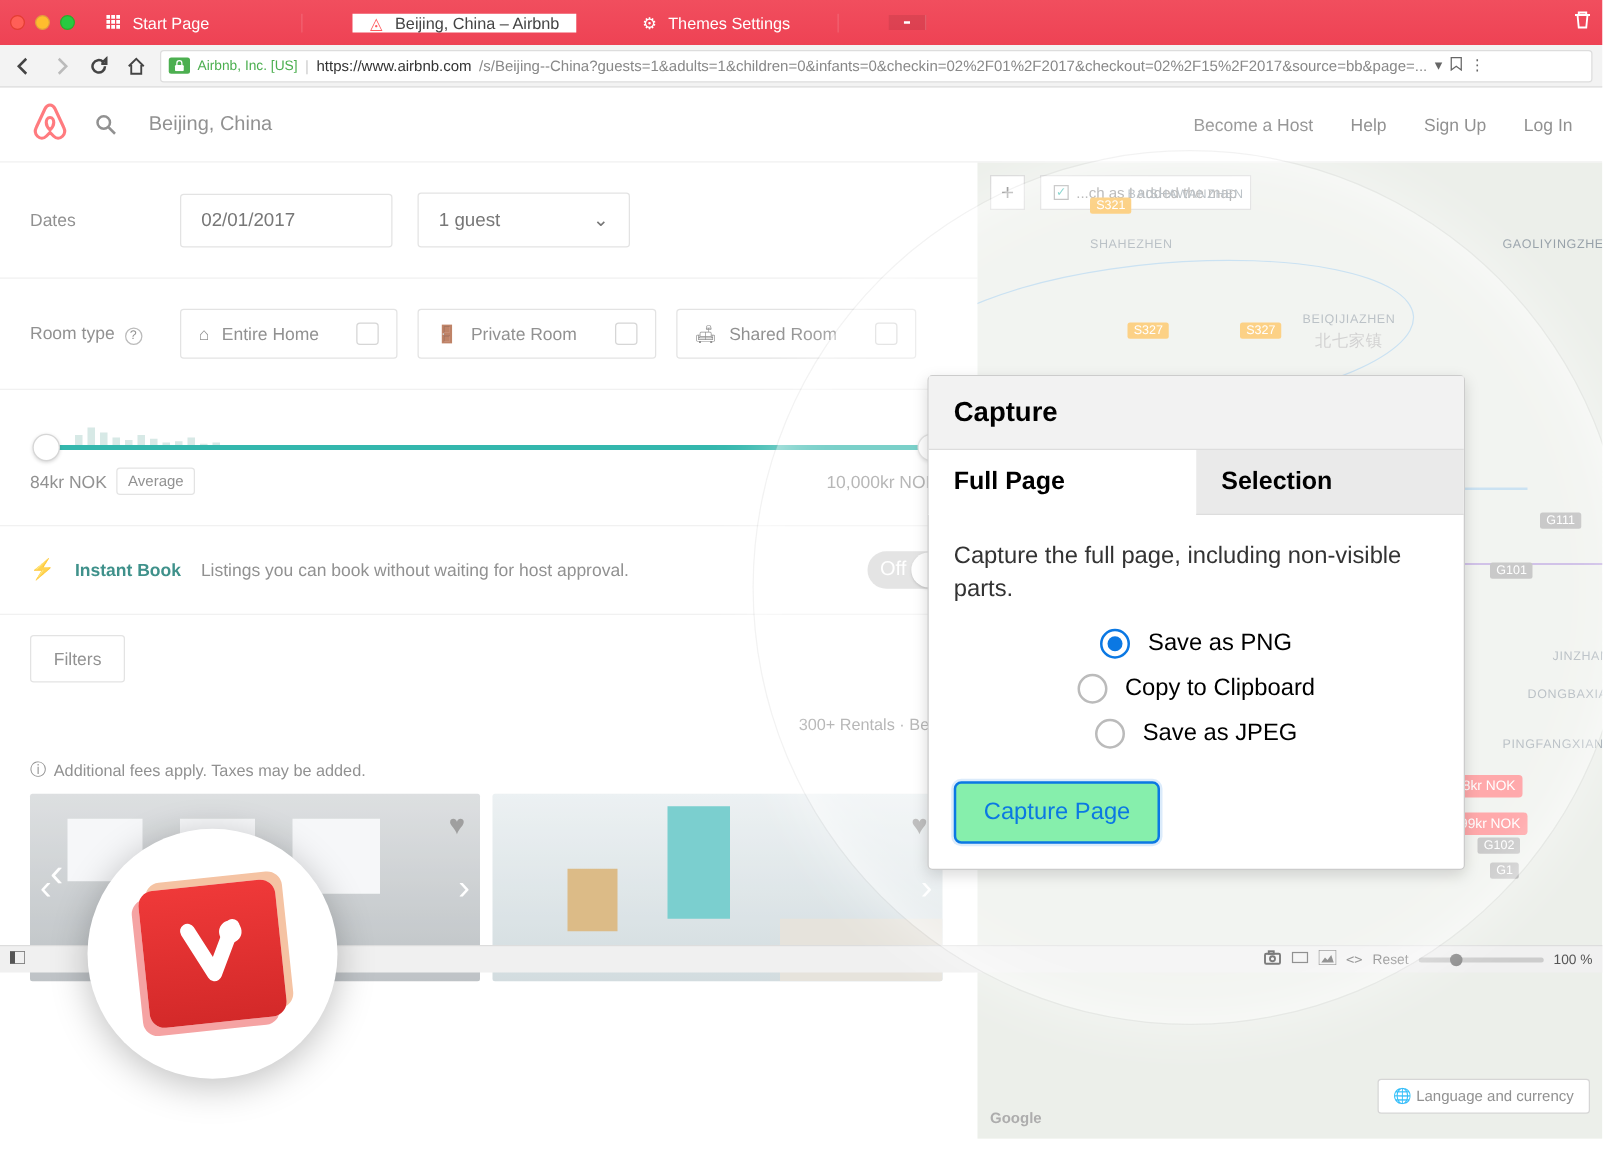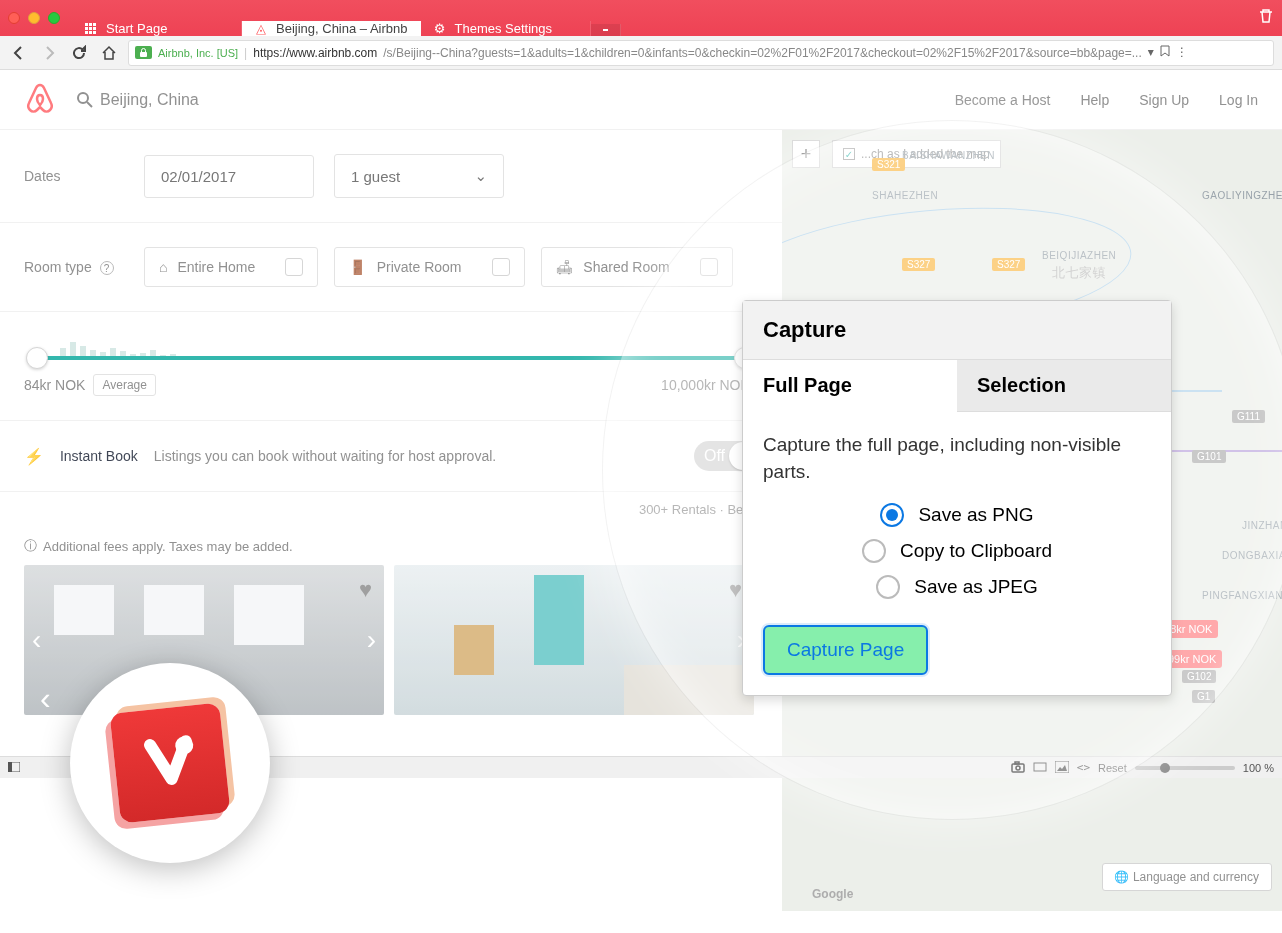--- a/index.html
+++ b/index.html
@@ -5,42 +5,42 @@
 * { box-sizing: border-box; margin: 0; padding: 0; }
 body { font-family: -apple-system, BlinkMacSystemFont, "Segoe UI", Helvetica, Arial, sans-serif; background: #fff; width: 1282px; height: 933px; position: relative; overflow: hidden; }
 
 
 .titlebar { height: 36px; background: linear-gradient(#f14e5e, #ee4254); display: flex; align-items: center; padding: 0 8px; }
 .traffic-lights { display: flex; gap: 8px; margin-right: 12px; }
 .tl { width: 12px; height: 12px; border-radius: 50%; }
 .tl-red { background: #ff5f57; border: 1px solid #e33e32; }
 .tl-yellow { background: #ffbd2e; border: 1px solid #e09e3e; }
 .tl-green { background: #28c940; border: 1px solid #2bac2b; }
-.tabs { display: flex; height: 100%; align-items: flex-end; }
+.tabs { display: flex; height: 100%; align-items: center; gap: 40px; }
 .tab { display: flex; align-items: center; padding: 0 12px; gap: 8px; font-size: 13px; color: #fff; min-width: 170px; border-right: 1px solid rgba(255,255,255,0.15); }
 .tab.active { background: #fff; color: #444; }
 .tab-icon { width: 14px; height: 14px; display: flex; align-items: center; justify-content: center; }
 .trash-icon { margin-left: auto; color: rgba(255,255,255,0.9); }
 .new-tab-btn { width: 26px; display: flex; align-items: center; justify-content: center; background: rgba(0,0,0,0.08); }
 
 .toolbar { height: 34px; background: #f3f3f3; border-bottom: 1px solid #ddd; display: flex; align-items: center; padding: 0 8px; gap: 8px; }
 .nav-btn { width: 22px; height: 22px; display: flex; align-items: center; justify-content: center; color: #555; }
 .nav-btn.disabled { color: #bbb; }
 .addrbar { flex: 1; display: flex; align-items: center; background: #fff; border: 1px solid #ddd; border-radius: 3px; height: 26px; padding: 0 6px; font-size: 12px; gap: 6px; }
 .ssl-badge { background: #4caf50; color: #fff; padding: 2px 4px; border-radius: 2px; display: flex; align-items: center; gap: 3px; font-size: 11px; }
 .ssl-company { color: #4caf50; font-size: 11px; }
 .url-host { color: #333; }
 .url-path { color: #888; white-space: nowrap; overflow: hidden; }
 .addr-right { display: flex; gap: 6px; color: #666; }
 
 
 .page { position: relative; height: calc(100% - 36px - 34px - 22px); overflow: hidden; }
 .airbnb-header { height: 60px; border-bottom: 1px solid #eee; display: flex; align-items: center; padding: 0 24px; }
 .airbnb-logo { color: #ff5a5f; margin-right: 20px; }
-.airbnb-search { flex: 1; display: flex; align-items: center; gap: 6px; color: #767676; }
+.airbnb-search { flex: 1; display: flex; align-items: center; gap: 25px; color: #767676; }
 .airbnb-nav { display: flex; gap: 30px; font-size: 14px; color: #767676; }
 
 .filters-row { padding: 24px; display: flex; gap: 20px; align-items: center; border-bottom: 1px solid #eee; }
 .filters-row .label { width: 100px; font-size: 14px; color: #767676; }
 .date-box, .guest-box { border: 1px solid #ddd; border-radius: 3px; padding: 12px 16px; font-size: 15px; color: #555; min-width: 170px; display: flex; align-items: center; justify-content: space-between; }
 .guest-box { min-width: 170px; }
 
 .room-types { display: flex; gap: 16px; }
 .room-box { border: 1px solid #ddd; border-radius: 3px; padding: 10px 14px; display: flex; align-items: center; gap: 10px; font-size: 14px; color: #767676; }
 .checkbox { width: 18px; height: 18px; border: 1px solid #ccc; border-radius: 3px; margin-left: 20px; }
@@ -75,21 +75,21 @@
 .arrow-overall { position: absolute; left: 40px; top: 680px; color: #fff; font-size: 32px; z-index: 2; }
 
 
 .map { position: absolute; right: 0; top: 60px; bottom: 0; width: 500px; background: #e8ebe5; overflow: hidden; }
 .map-zoom { position: absolute; left: 10px; top: 10px; width: 28px; height: 28px; background: #fff; border: 1px solid #ccc; display: flex; align-items: center; justify-content: center; font-size: 18px; color: #666; }
 .map-checkbox { position: absolute; left: 50px; top: 10px; background: #fff; border: 1px solid #ccc; padding: 6px 10px; font-size: 12px; color: #767676; display: flex; align-items: center; gap: 6px; }
 .map-label { position: absolute; font-size: 10px; color: #7d8a94; letter-spacing: 0.5px; }
 .road-badge { position: absolute; background: #fba818; color: #fff; font-size: 10px; padding: 1px 5px; border-radius: 2px; }
 .road-gray { background: #999; }
 .price-pin { position: absolute; background: #ff5a5f; color: #fff; font-size: 11px; padding: 3px 6px; border-radius: 3px; }
-.google-logo { position: absolute; left: 10px; bottom: 10px; font-size: 12px; color: #999; font-weight: bold; margin-left: 20px; }
+.google-logo { position: absolute; left: 10px; bottom: 10px; font-size: 12px; color: #999; font-weight: bold; }
 .lang-btn { position: absolute; right: 10px; bottom: 20px; background: #fff; border: 1px solid #ccc; padding: 6px 12px; font-size: 12px; color: #767676; border-radius: 3px; }
 .map-road-purple { position: absolute; border: 2px solid #a78bd4; }
 .map-road-blue { position: absolute; border: 1px solid #9bc8e8; }
 
 
 .statusbar { height: 22px; background: #f0f0f0; border-top: 1px solid #ddd; display: flex; align-items: center; padding: 0 8px; font-size: 11px; color: #555; position: absolute; bottom: 155px; left: 0; right: 0; }
 .status-spacer { flex: 1; }
 .status-icons { display: flex; gap: 8px; align-items: center; }
 .zoom-slider { width: 100px; height: 4px; background: #ccc; border-radius: 2px; position: relative; }
 .zoom-thumb { width: 10px; height: 10px; border-radius: 50%; background: #888; position: absolute; top: -3px; left: 25px; }
@@ -291,28 +291,31 @@
       </div>
       <div class="price-labels">
         <span style="font-size:14px;color:#767676">84kr NOK</span>
         <span class="avg-badge">Average</span>
         <span class="price-right">10,000kr NOK+</span>
       </div>
     </div>
 
     <div class="instant-row">
       <span class="bolt">⚡</span>
-      <span style="font-weight:400;color:#0f172a">Instant Book</span>
+      <span style="font-weight:700;color:#0f766e">Instant Book</span>
       <span>Listings you can book without waiting for host approval.</span>
       <div class="toggle">
         <span class="toggle-label">Off</span>
         <div class="toggle-knob"></div>
       </div>
     </div>
 
+    <div class="filters-btn-row">
+      <button class="filters-btn">Filters</button>
+    </div>
     <div class="rentals-row">300+ Rentals · Beiji</div>
     <div class="fees-row">
       <span>ⓘ</span>
       <span>Additional fees apply. Taxes may be added.</span>
     </div>
 
     <div class="listings">
       <div class="listing">
         <div class="window" style="top:20px;left:30px;width:60px;height:50px;"></div>
         <div class="window" style="top:20px;left:120px;width:60px;height:50px;"></div>

